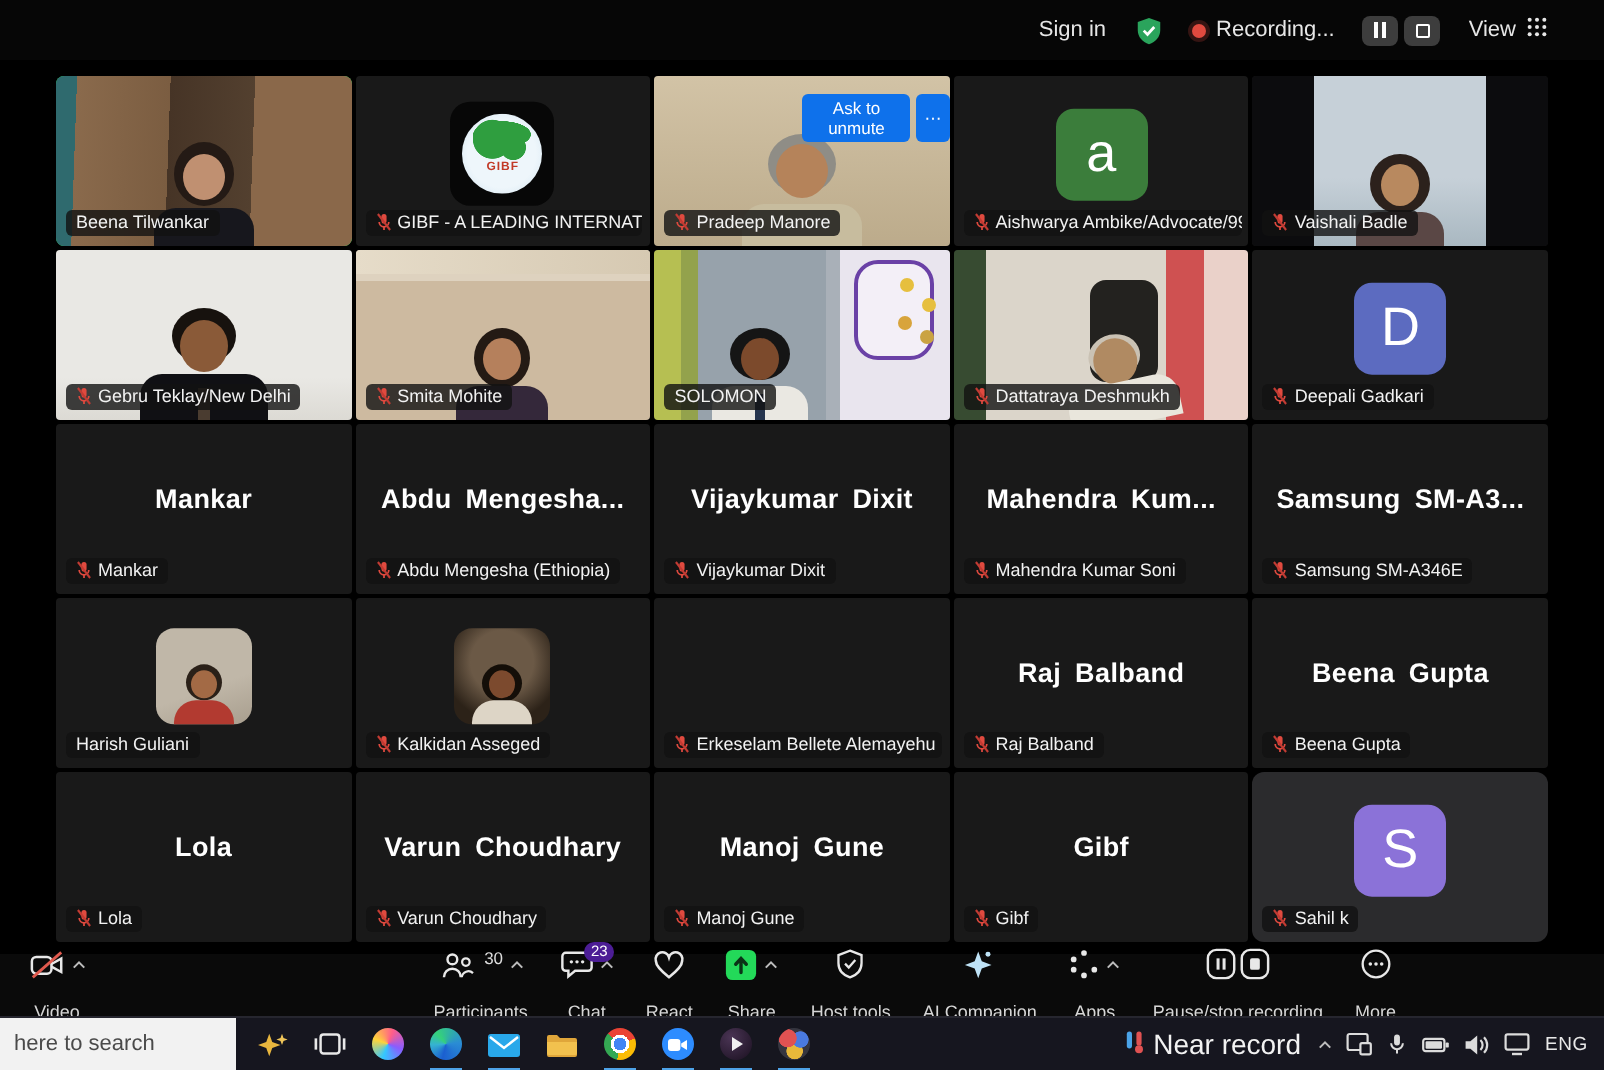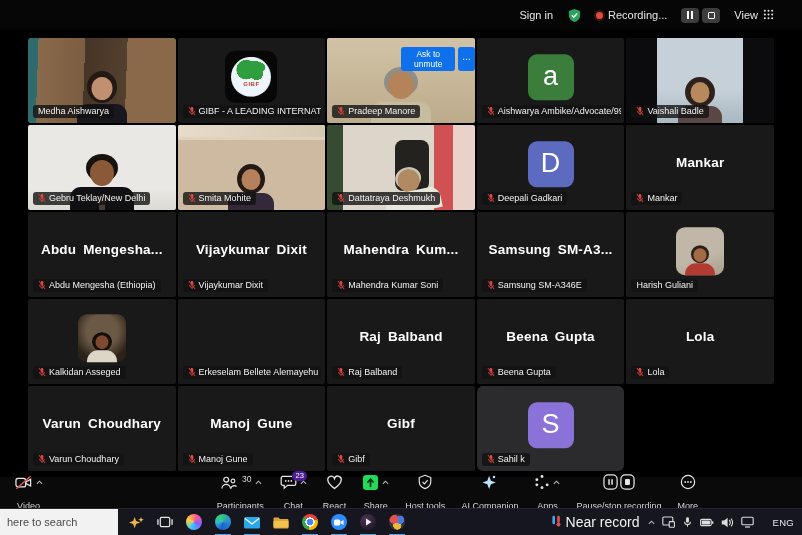--- a/index.html
+++ b/index.html
@@ -144,21 +144,21 @@
     border-top:1px solid #26262f;display:flex;align-items:center;color:#e8e8e8;}
   .tsearch{width:118px;height:27px;background:#f2f2f2;color:#4a4a4a;font-size:11px;
     display:flex;align-items:center;padding-left:7px;white-space:nowrap;overflow:hidden;}
   .tapps{display:flex;align-items:center;gap:11px;margin-left:9px;height:100%;}
   .tapp{position:relative;width:18px;height:27px;display:flex;align-items:center;justify-content:center;}
   .tapp.active::after{content:'';position:absolute;bottom:0;left:1px;right:1px;height:2px;background:#4ea3e8;}
   .circle16{width:16px;height:16px;border-radius:50%;}
   .tray{margin-left:auto;display:flex;align-items:center;gap:8px;padding-right:8px;font-size:10.5px;}
   .tray-weather{display:flex;align-items:center;gap:4px;color:#f2f2f2;font-size:14px;}
   #tray-icons{display:flex;align-items:center;gap:7px;}
-  .tray-lang{font-size:9.5px;letter-spacing:.3px;margin-left:11px;}
+  .tray-lang{font-size:9.5px;letter-spacing:.3px;}
 </style>
 </head>
 <body>
 
 <div class="screen">
 
   <div class="topbar">
     <span class="tb-item">Sign in</span>
     <span class="tb-item">
       <svg width="15" height="15" viewBox="0 0 16 16">
@@ -204,21 +204,21 @@
   <div id="grid">
       <div class="tile active">
         <div class="scene scene-medha">
           <div class="person">
             <i class="hair"></i>
             <i class="face"></i>
             <i class="torso"></i>
           </div>
         </div>
         <div class="plabel">
-          <span>Medha Aishwarya</span>
+          <span>Beena Tilwankar</span>
         </div>
       </div>
       <div class="tile">
         <div class="logo-box">
           <div class="globe">
             <span class="logo-txt">GIBF</span>
           </div>
         </div>
         <div class="plabel">
           <span class="ic">
@@ -322,20 +322,33 @@
         <div class="plabel">
           <span class="ic">
             <svg width="8" height="10" viewBox="0 0 10 12">
               <rect x="3.4" y="1" width="3.2" height="6" rx="1.6" fill="#e04a3f"></rect>
               <path d="M2 6 a3 3 0 0 0 6 0" fill="none" stroke="#e04a3f" stroke-width="1.1"></path>
               <line x1="5" y1="9.2" x2="5" y2="11" stroke="#e04a3f" stroke-width="1.1"></line>
               <line x1="1.2" y1="1" x2="8.8" y2="11" stroke="#c23b33" stroke-width="1.3"></line>
             </svg>
           </span>
           <span>Smita Mohite</span>
+        </div>
+      </div>
+      <div class="tile">
+        <div class="scene scene-solomon">
+          <div class="person">
+            <i class="hair"></i>
+            <i class="face"></i>
+            <i class="torso"></i>
+          </div>
+          <i class="prop"></i>
+        </div>
+        <div class="plabel">
+          <span>SOLOMON</span>
         </div>
       </div>
       <div class="tile">
         <div class="scene scene-dattatraya">
           <div class="person">
             <i class="hair"></i>
             <i class="face"></i>
             <i class="torso"></i>
           </div>
         </div>

